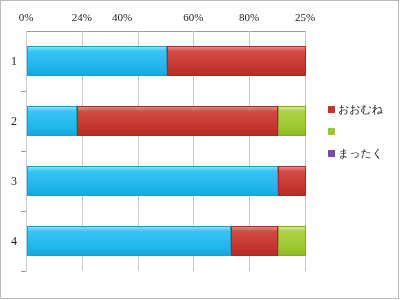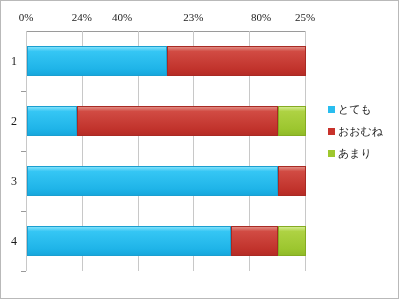--- a/index.html
+++ b/index.html
@@ -108,23 +108,23 @@
 
 <div id="chart-frame">
 
   <div id="x-axis-labels">
       <div class="x-tick-label" style="left: 25px;">0%</div>
       <div class="x-tick-mark" style="left: 25px; top: 23px;"></div>
       <div class="x-tick-label" style="left: 80.8px;">24%</div>
       <div class="x-tick-mark" style="left: 80.8px; top: 23px;"></div>
       <div class="x-tick-label" style="left: 121px;">40%</div>
       <div class="x-tick-mark" style="left: 136.6px; top: 23px;"></div>
-      <div class="x-tick-label" style="left: 192.4px;">23%</div>
+      <div class="x-tick-label" style="left: 192.4px;">60%</div>
       <div class="x-tick-mark" style="left: 192.4px; top: 23px;"></div>
-      <div class="x-tick-label" style="left: 248.2px; margin-left: 12px;">80%</div>
+      <div class="x-tick-label" style="left: 248.2px;">80%</div>
       <div class="x-tick-mark" style="left: 248.2px; top: 23px;"></div>
       <div class="x-tick-label" style="left: 304px;">25%</div>
       <div class="x-tick-mark" style="left: 304px; top: 23px;"></div>
     </div>
   <div id="x-axis-rule"></div>
 
   <div id="plot-area">
     <div id="axis-line-left"></div>
   <div class="gridline" style="left: 0px;"></div>
       <div class="gridline" style="left: 55.8px;"></div>
@@ -155,26 +155,25 @@
         <div class="seg s0" title="とても: 73%" style="left: 0px; width: 203.67px;"></div>
         <div class="seg s1" title="おおむね: 17%" style="left: 203.67px; width: 47.43px;"></div>
         <div class="seg s2" title="あまり: 10%" style="left: 251.1px; width: 27.9px;"></div>
       </div>
       <div class="cat-label" style="top: 210px;">4</div>
       <div class="y-tick-mark" style="top: 240px;"></div>
     </div>
 
   <div id="legend">
       <div class="legend-item">
-        <span class="legend-swatch" style="background: rgb(41, 189, 239);"></span>
-        <span class="legend-label">とても</span>
-      </div>
-      <div class="legend-item">
         <span class="legend-swatch" style="background: rgb(200, 50, 43);"></span>
         <span class="legend-label">おおむね</span>
       </div>
       <div class="legend-item">
         <span class="legend-swatch" style="background: rgb(158, 199, 46);"></span>
-        <span class="legend-label">あまり</span>
+      </div>
+      <div class="legend-item">
+        <span class="legend-swatch" style="background: rgb(123, 77, 168);"></span>
+        <span class="legend-label">まったく</span>
       </div>
     </div>
 
 </div>
 
 </body></html>

